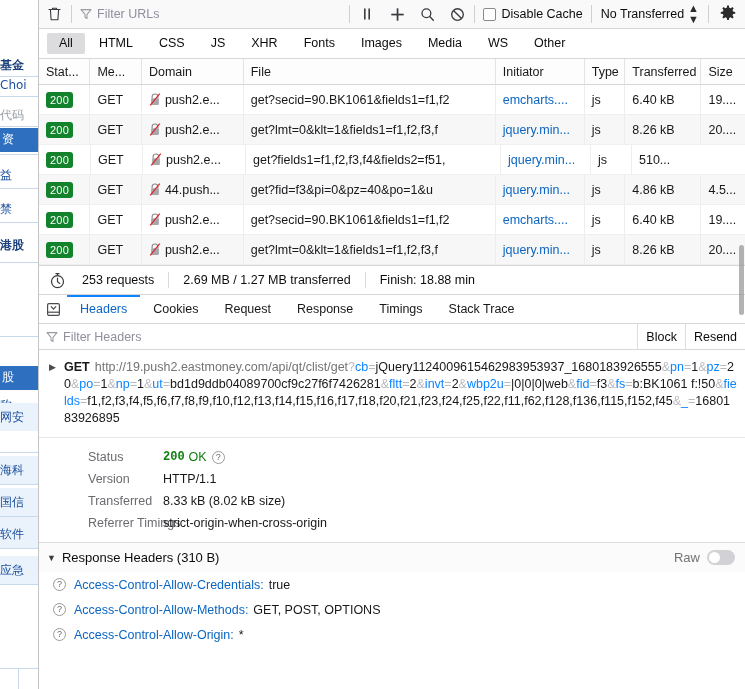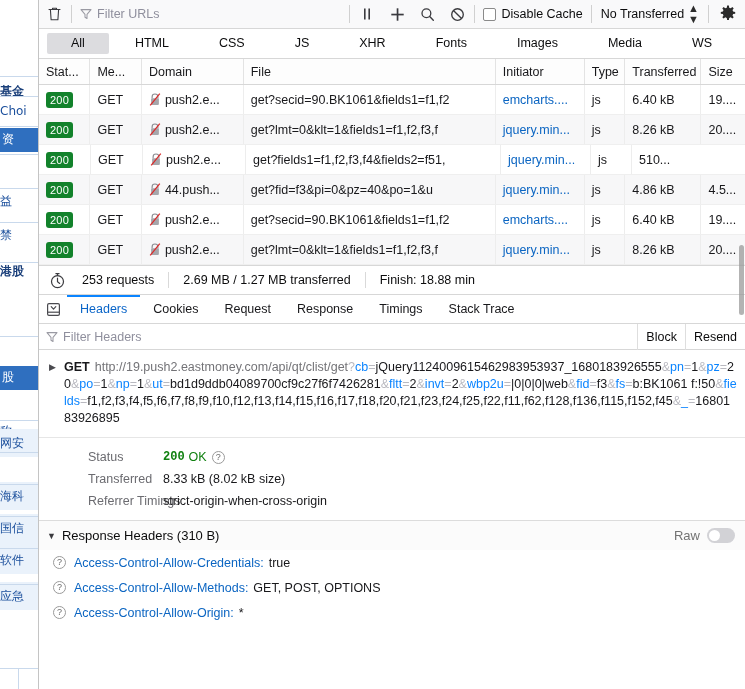--- a/index.html
+++ b/index.html
@@ -17,21 +17,21 @@
 
   
   .bgpage {
     position: absolute; left: 0; top: 0; width: 38px; height: 689px;
     background: #ffffff; overflow: hidden;
     font-family: "DejaVu Sans", sans-serif;
   }
   .bg-row {
     position: absolute; left: 0; width: 38px;
     font-size: 12px; color: #1b4f9c; white-space: nowrap;
-    overflow: hidden; line-height: 14px; margin-top: 26px;
+    overflow: hidden; line-height: 14px;
   }
   .bg-sep { position: absolute; left: 0; width: 38px; height: 1px; background: #c9d9ec; }
   .bg-band { position: absolute; left: 0; width: 38px; background: #2f6fbf; }
   .bg-band span { color: #fff; font-size: 12px; padding-left: 2px; display:block; line-height:22px;}
   .bg-grey { color: #9aa0a6; }
   .bg-dark { color: #1a3f7a; font-weight: bold; }
   .bg-lightblue { background: #eaf2fb; }
 
   
   .devtools {
@@ -67,21 +67,21 @@
   .throttle { display: flex; align-items: center; padding: 0 7px; height: 28px; white-space: nowrap; }
   .throttle-label { font-size: 12.5px; color: #0c0c0d; margin-right: 4px; }
   .updown { font-size: 11px; color: #2b2b2b; line-height: 1; }
 
   
   .typebar {
     height: 30px; display: flex; align-items: center; gap: 2px;
     padding-left: 8px; border-bottom: 1px solid #d7d7d7; background: #fff;
   }
   .type-pill {
-    padding: 3px 24px; font-size: 12.5px; color: #0c0c0d; border-radius: 2px;
+    padding: 3px 12px; font-size: 12.5px; color: #0c0c0d; border-radius: 2px;
     line-height: 15px; white-space: nowrap;
   }
   .type-pill.active { background: #dcdcdf; }
 
   
   .net-table { width: 707px; background: #fff; }
   .thead {
     display: flex; height: 26px; align-items: stretch;
     border-bottom: 1px solid #d7d7d7; background: #fdfdfd;
   }
@@ -556,20 +556,24 @@
     </div>
 
     <div class="statgrid">
       <div class="srow">
         <span class="slabel">Status</span>
         <span class="svalue">
           <span class="code200">200</span>
           <span class="okword">OK</span>
           <span class="qmark">?</span>
         </span>
+      </div>
+      <div class="srow">
+        <span class="slabel">Version</span>
+        <span class="svalue">HTTP/1.1</span>
       </div>
       <div class="srow">
         <span class="slabel">Transferred</span>
         <span class="svalue">8.33 kB (8.02 kB size)</span>
       </div>
       <div class="srow">
         <span class="slabel">Referrer Timings</span>
         <span class="svalue">strict-origin-when-cross-origin</span>
       </div>
     </div>

